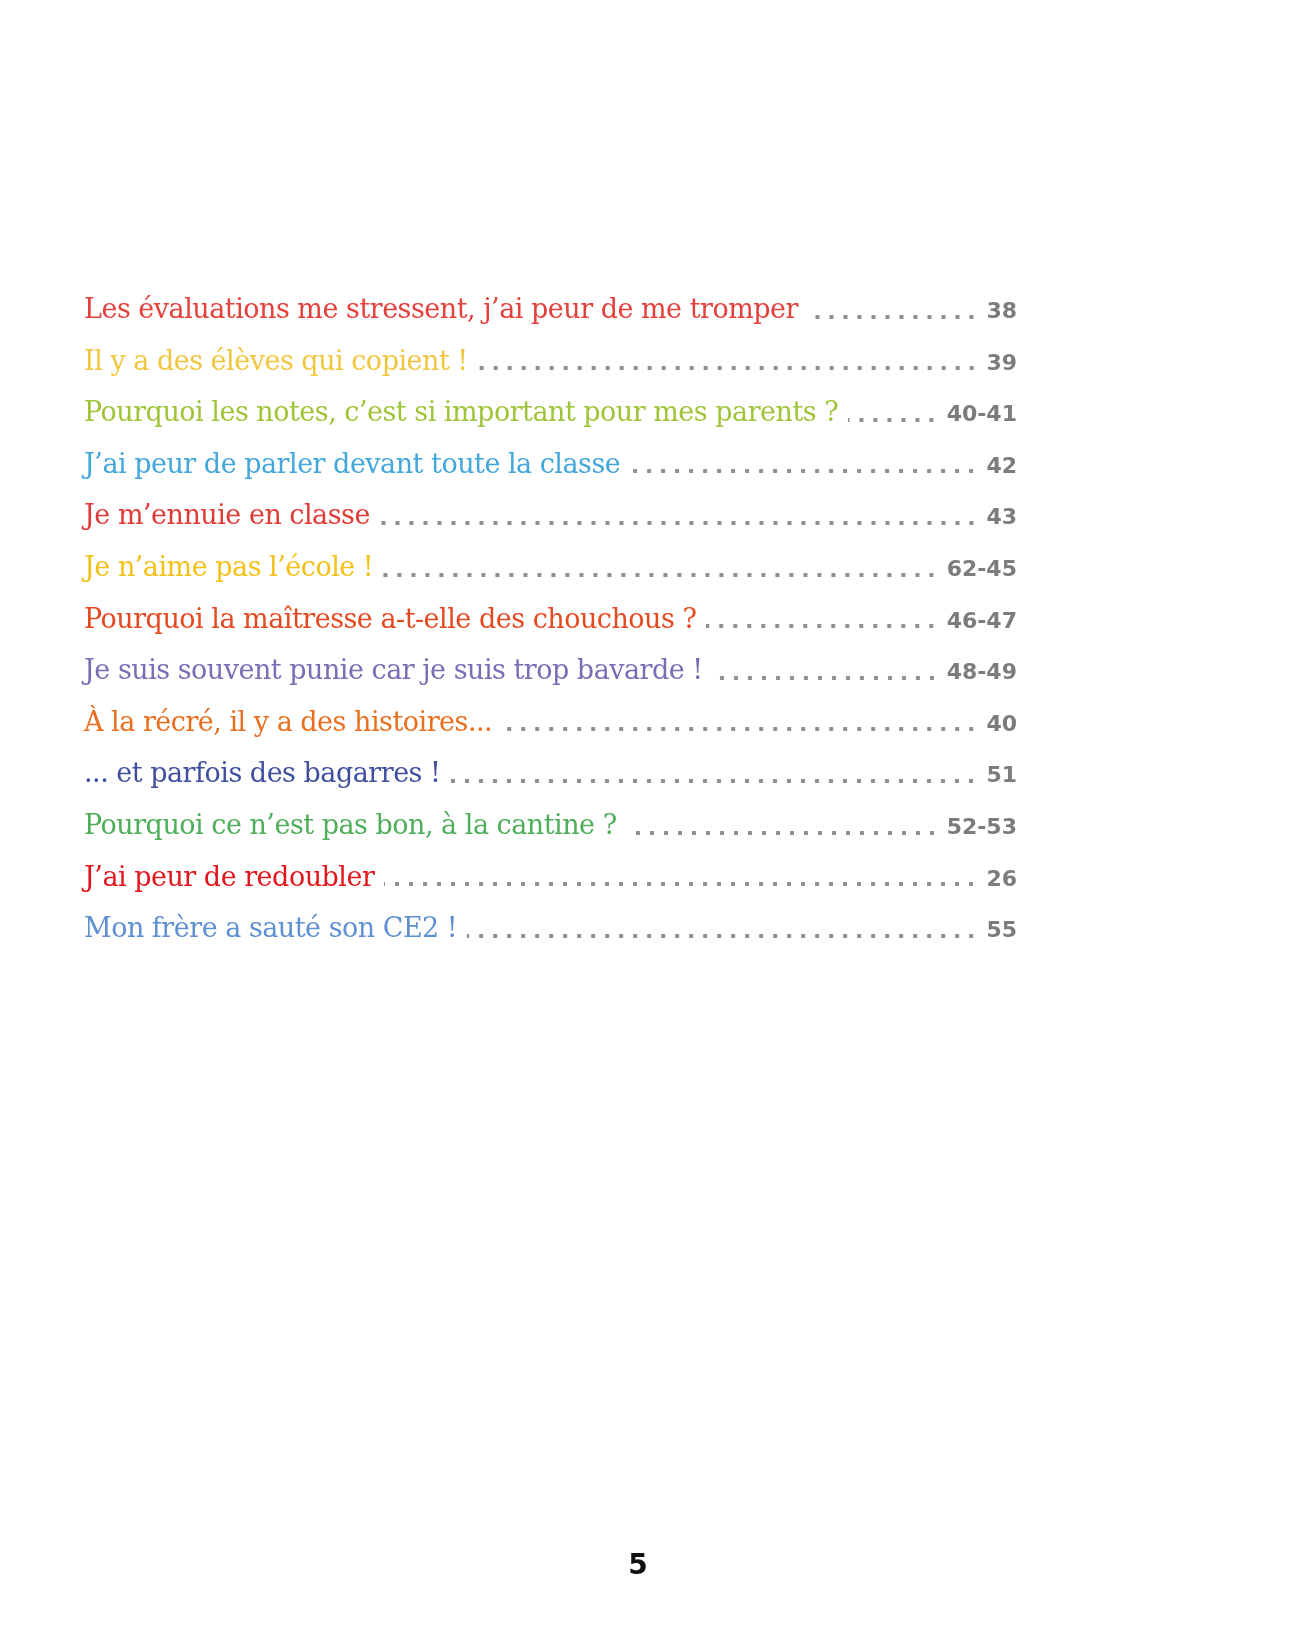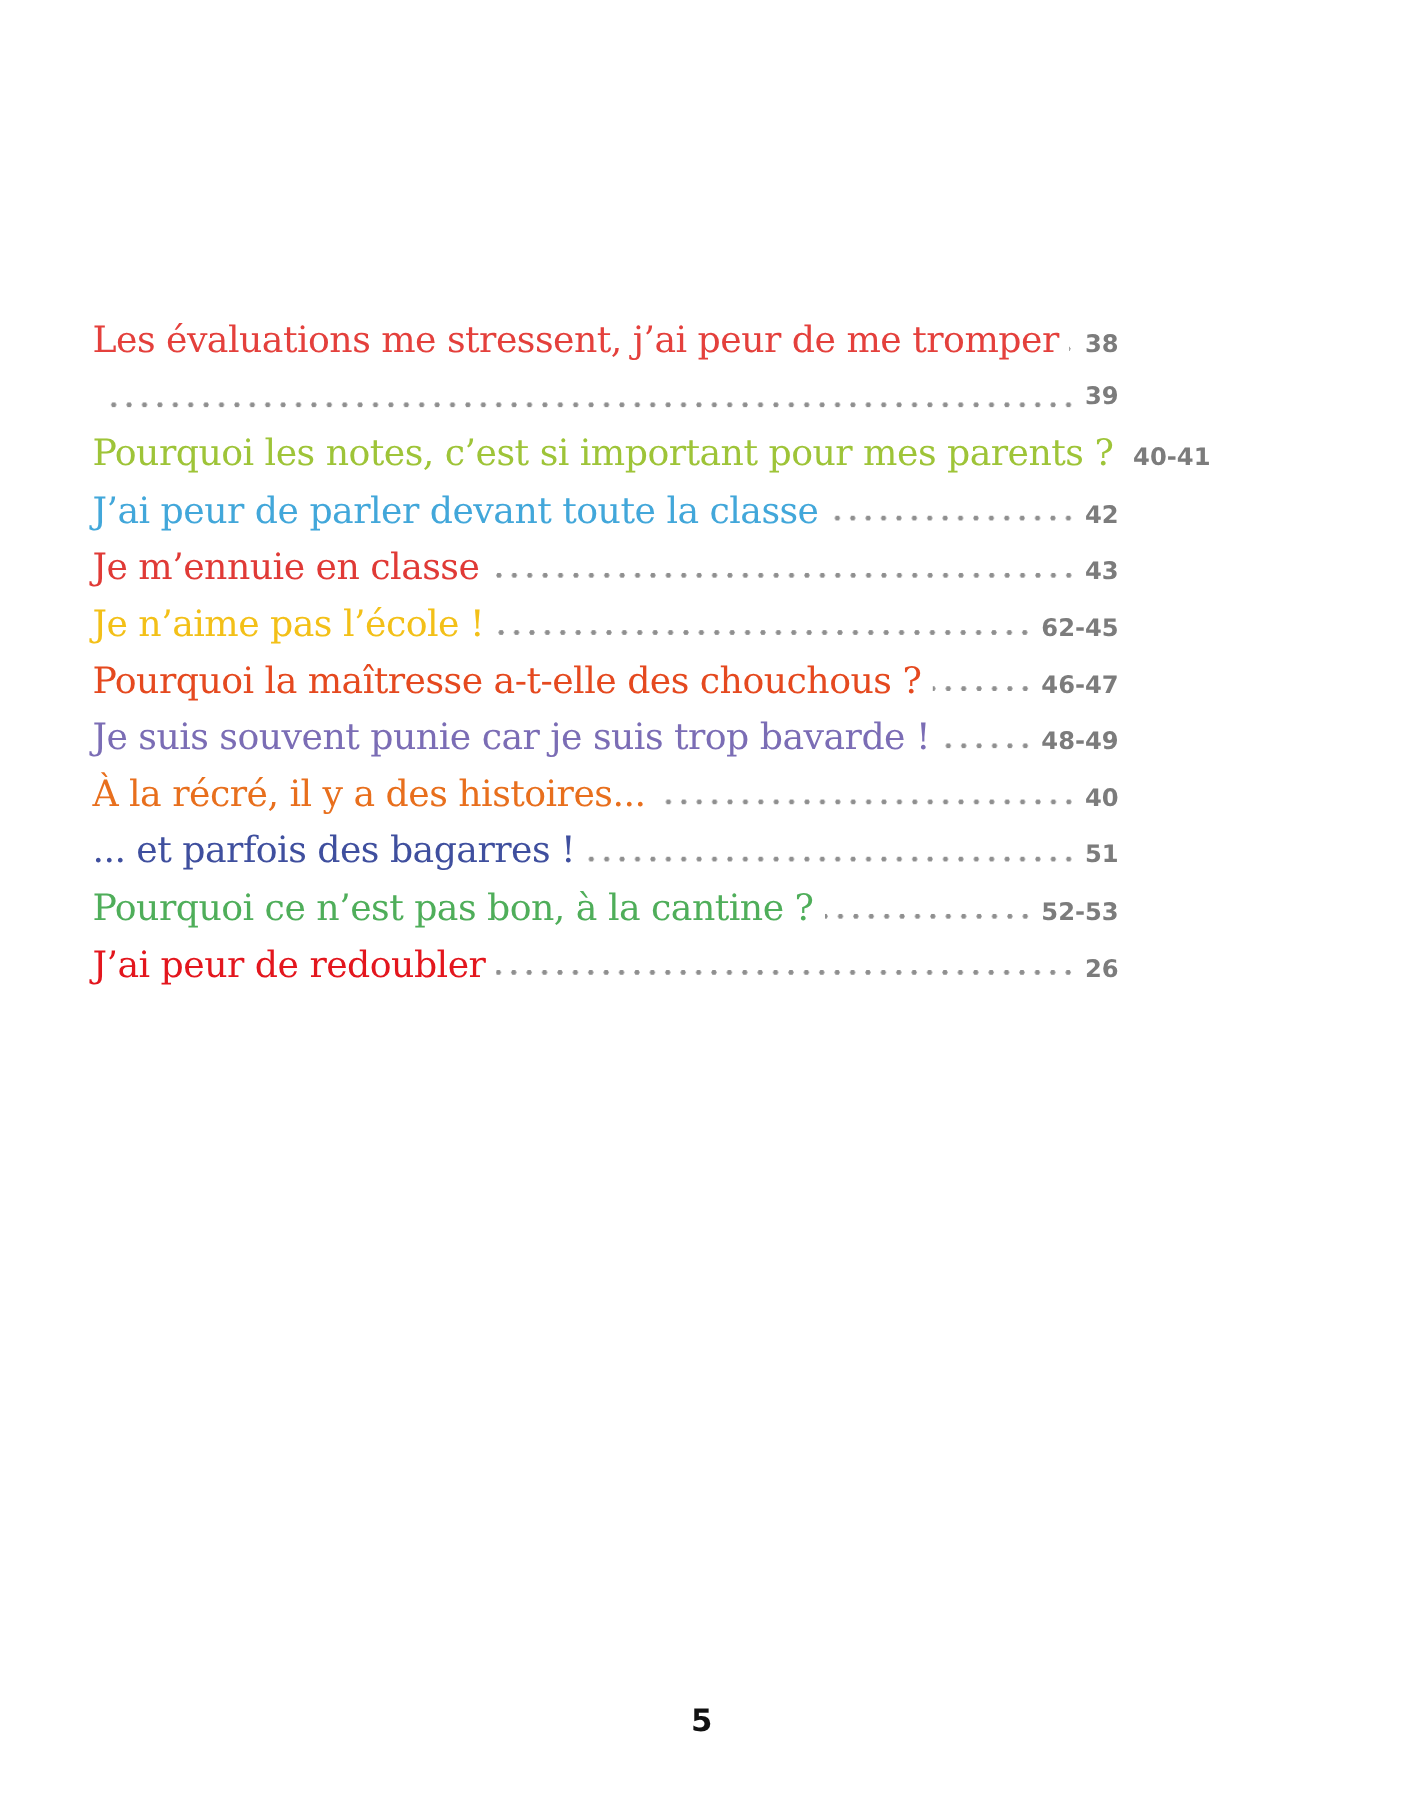--- a/index.html
+++ b/index.html
@@ -24,21 +24,21 @@
   }
   .toc-row {
     display: flex;
     align-items: baseline;
     height: 51.6px;
     line-height: 51.6px;
     white-space: nowrap;
   }
   .toc-title {
     font-family: "DejaVu Serif", serif;
-    font-size: 33px;
+    font-size: 27px;
     letter-spacing: -0.5px;
     flex: 0 0 auto;
   }
   .toc-leader {
     flex: 1 1 auto;
     height: 6px;
     align-self: flex-end;
     margin: 0 8px 15px 10px;
     background-image: radial-gradient(circle, #8f8f8f 2.1px, rgba(0,0,0,0) 2.5px);
     background-size: 14px 6px;
@@ -70,20 +70,21 @@
 <div class="page">
 
   <div class="toc" id="toc-list">
     <div class="toc-row">
       <span class="toc-title" style="color: rgb(228, 64, 60);">Les évaluations me stressent, j’ai peur de me tromper</span>
       <span class="toc-leader"></span>
       <span class="toc-page" style="color: rgb(124, 124, 124);">38</span>
     </div>
 
     <div class="toc-row">
+      <span class="toc-title" style="color: rgb(240, 198, 62);">Il y a des élèves qui copient !</span>
       <span class="toc-leader"></span>
       <span class="toc-page" style="color: rgb(124, 124, 124);">39</span>
     </div>
 
     <div class="toc-row">
       <span class="toc-title" style="color: rgb(158, 196, 56);">Pourquoi les notes, c’est si important pour mes parents ?</span>
       <span class="toc-leader"></span>
       <span class="toc-page" style="color: rgb(124, 124, 124);">40-41</span>
     </div>
 
@@ -134,17 +135,22 @@
       <span class="toc-leader"></span>
       <span class="toc-page" style="color: rgb(124, 124, 124);">52-53</span>
     </div>
 
     <div class="toc-row">
       <span class="toc-title" style="color: rgb(227, 22, 29);">J’ai peur de redoubler</span>
       <span class="toc-leader"></span>
       <span class="toc-page" style="color: rgb(124, 124, 124);">26</span>
     </div>
 
+    <div class="toc-row">
+      <span class="toc-title" style="color: rgb(94, 144, 210);">Mon frère a sauté son CE2 !</span>
+      <span class="toc-leader"></span>
+      <span class="toc-page" style="color: rgb(124, 124, 124);">55</span>
+    </div>
   </div>
 
   <div class="footer-num" style="color: rgb(17, 17, 17);">5</div>
 
 </div>
 
 </body></html>

